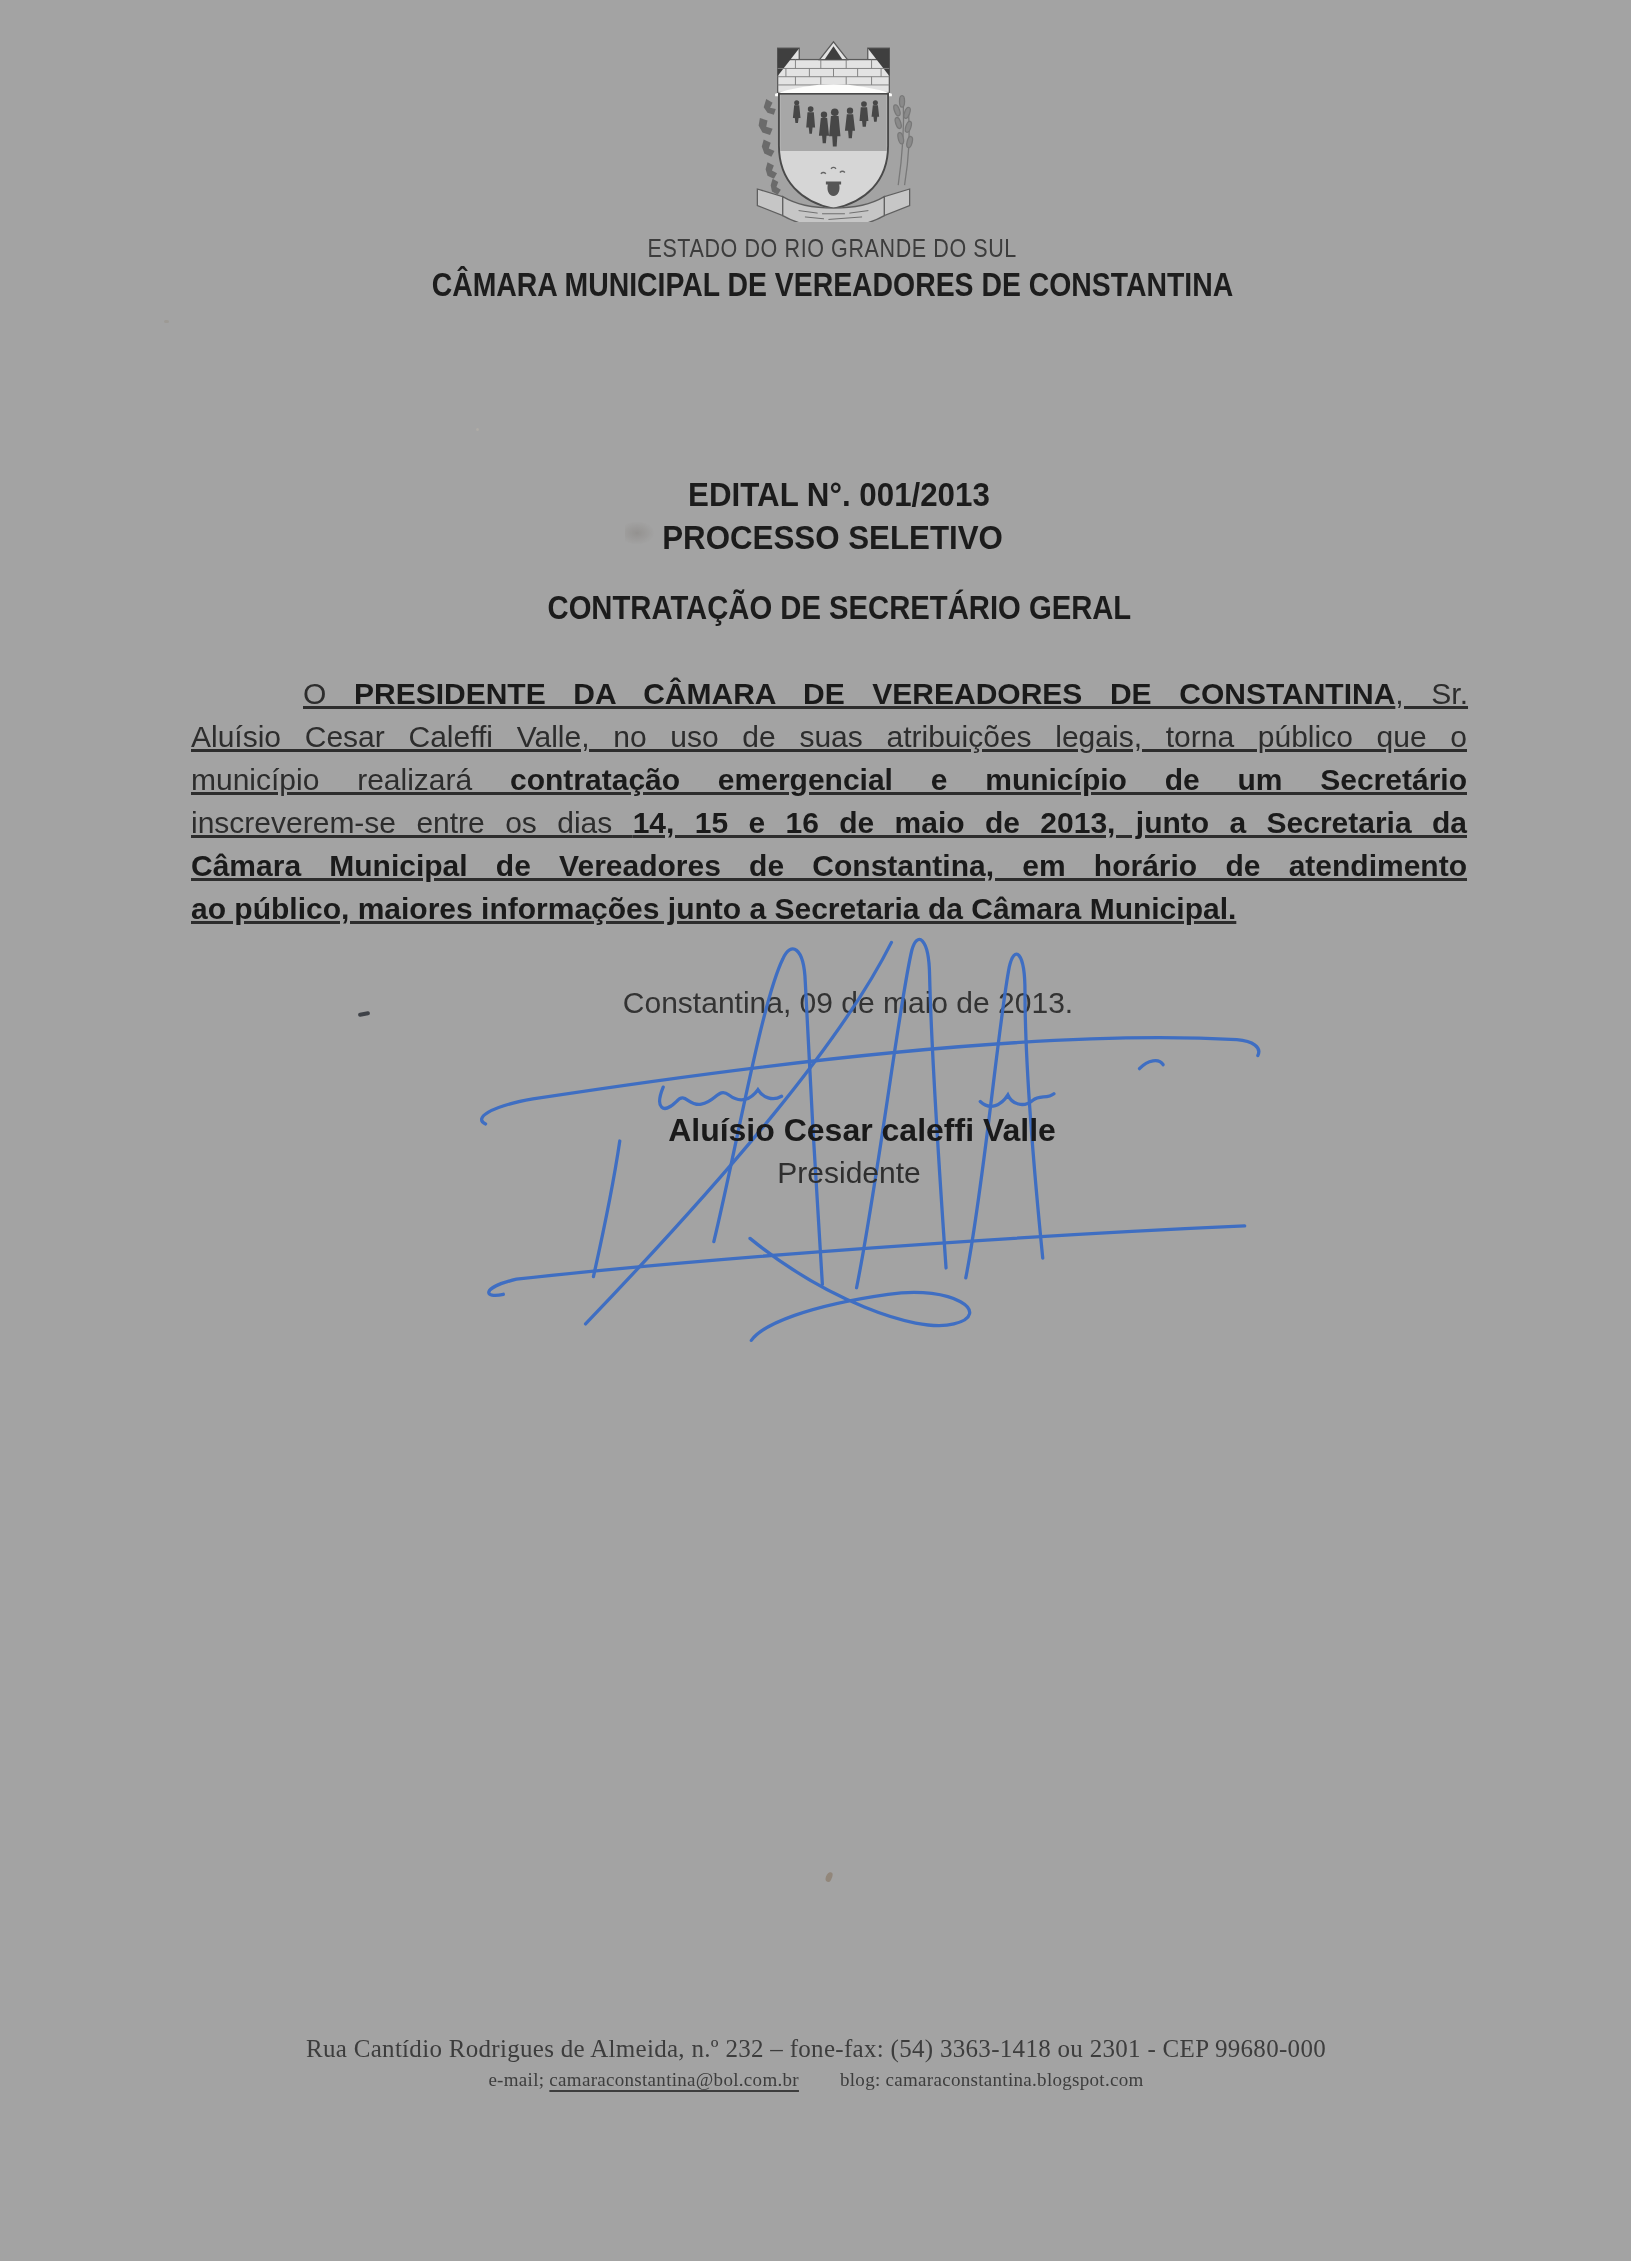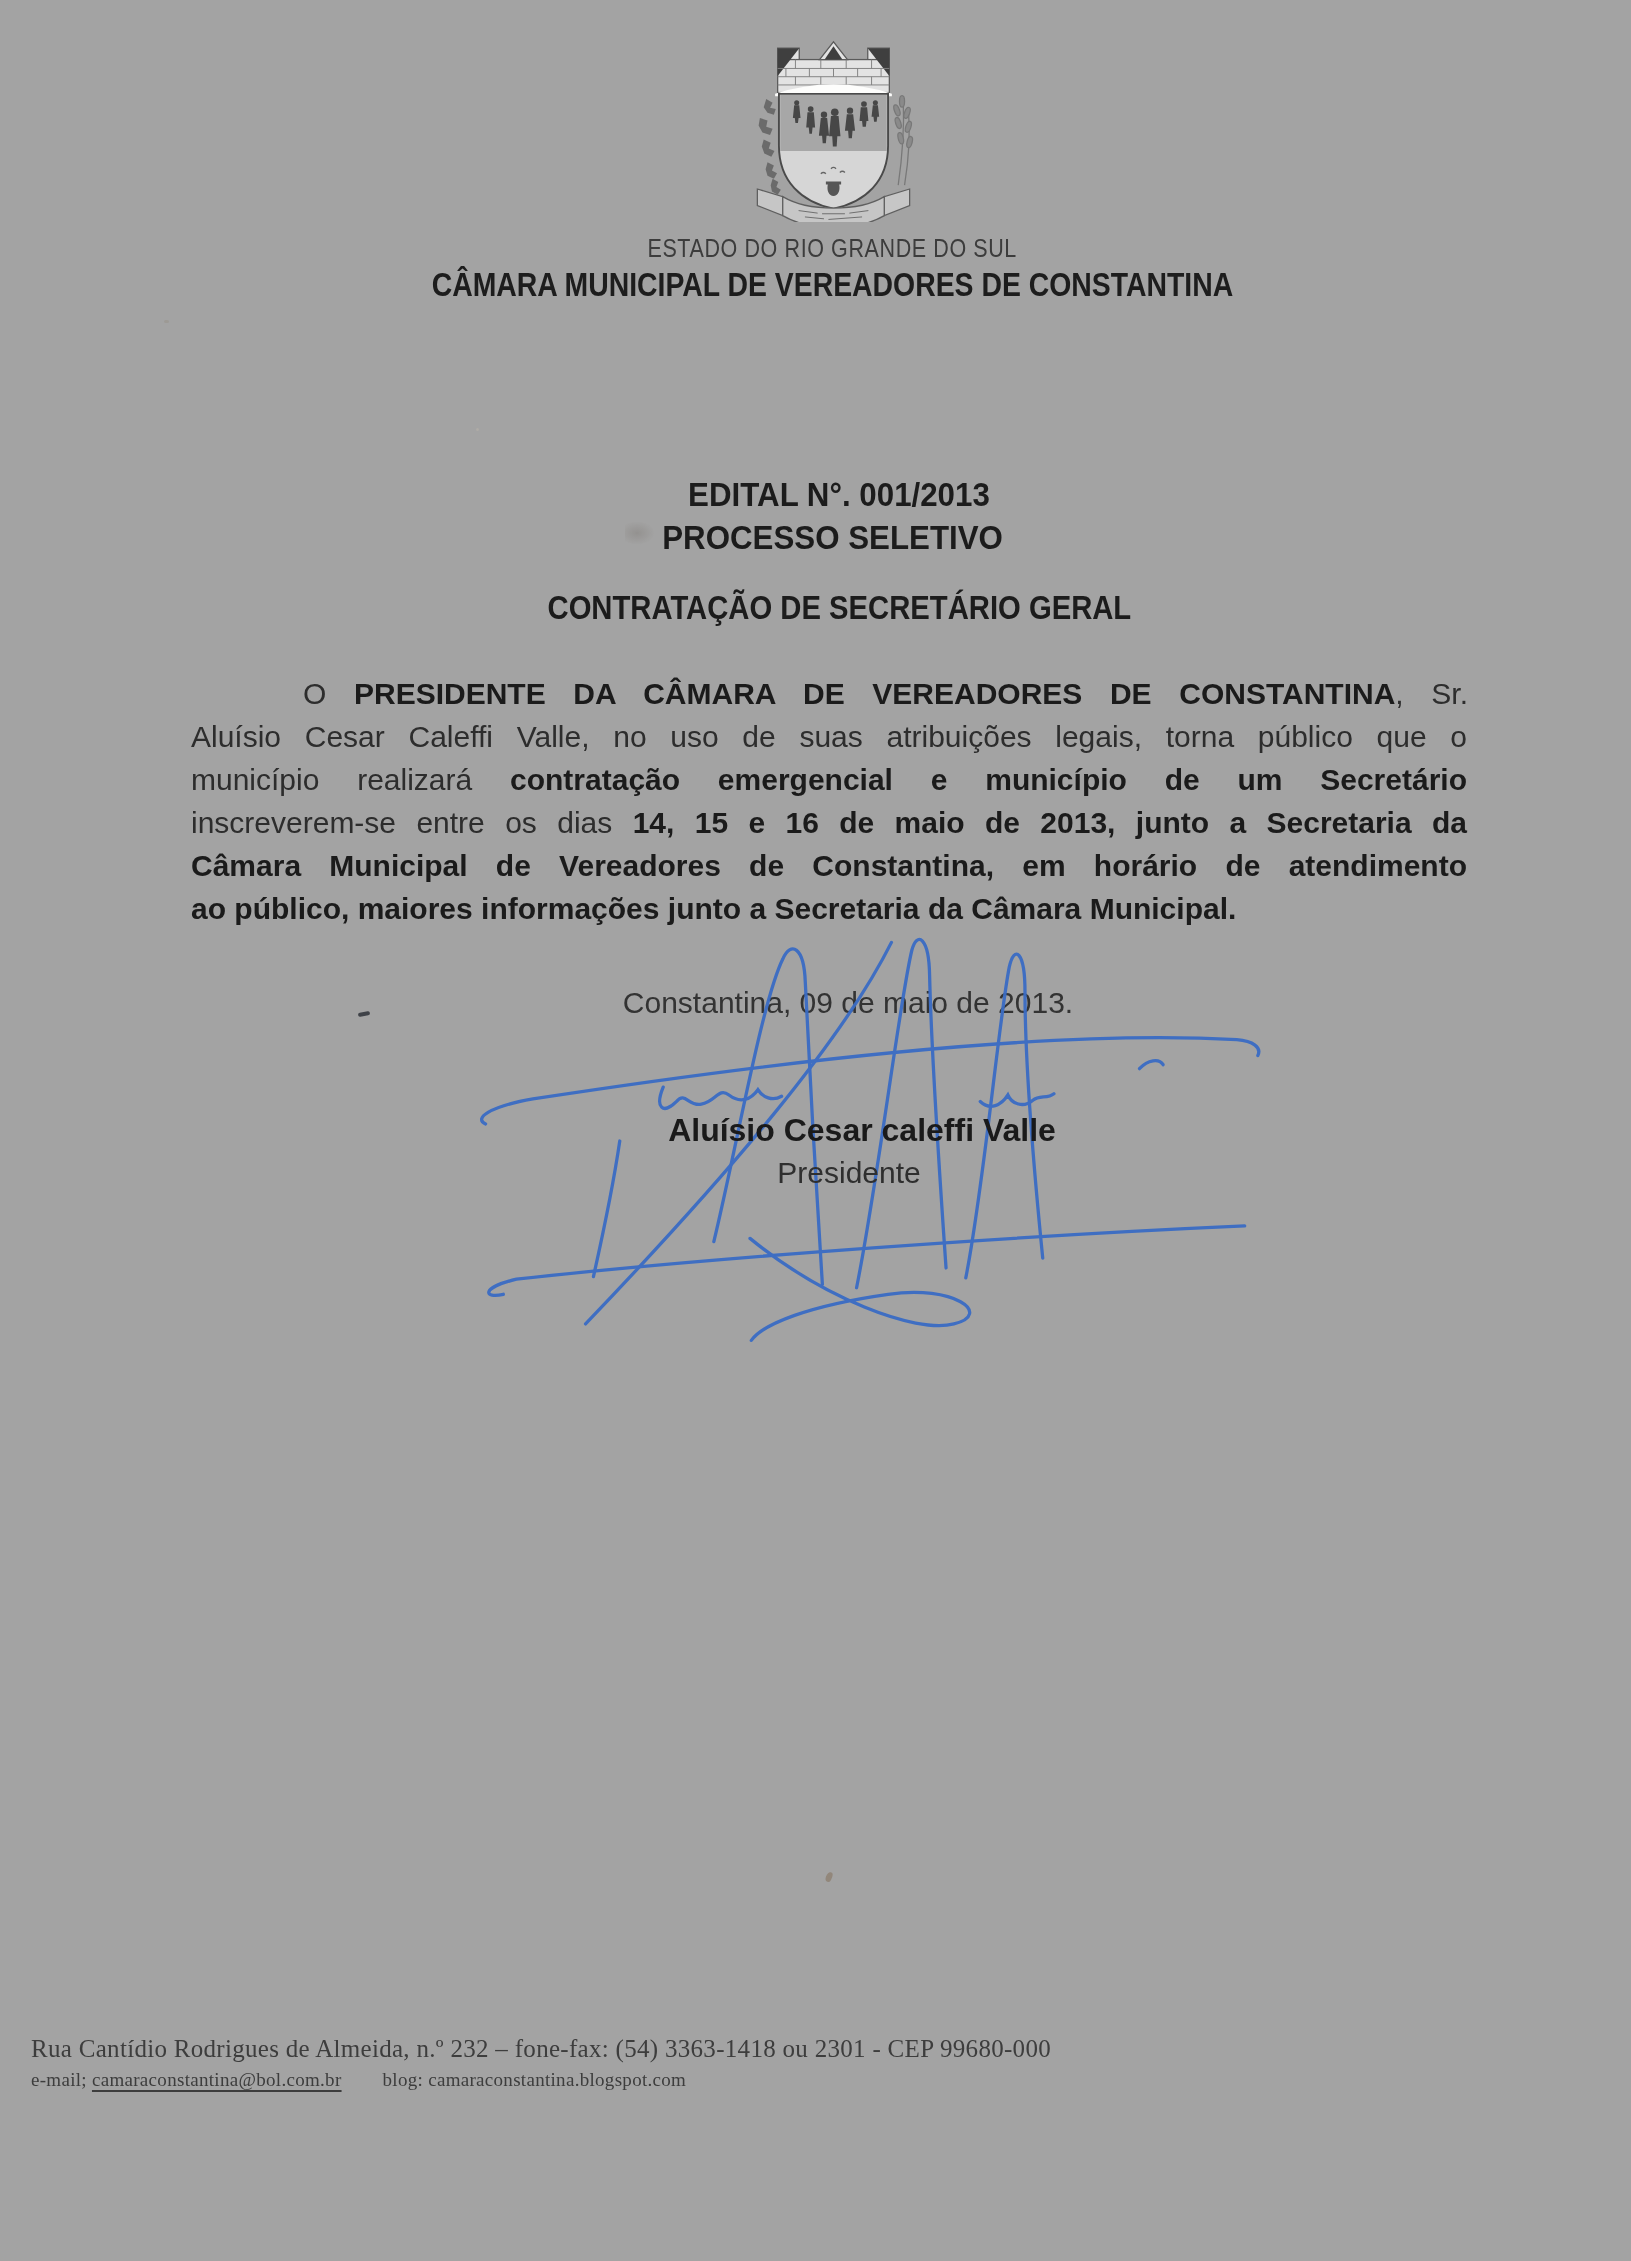--- a/index.html
+++ b/index.html
@@ -18,31 +18,32 @@
   .hdr-chamber{top:266px;font-size:33px;font-weight:700;color:#1d1d1d;}
   .t-edital{top:475px;font-size:34px;font-weight:700;color:#1c1c1c;}
   .t-processo{top:518px;font-size:34px;font-weight:700;color:#1c1c1c;}
   .t-subject{top:588px;font-size:34px;font-weight:700;color:#1c1c1c;}
   .ox25{transform:translateX(16.4px);}
   .ox35{transform:translateX(23px);}
   .body-par{
     position:absolute;left:191px;top:672px;width:1276px;
     font-size:30px;line-height:43px;color:#2d2d2d;
     text-justify:inter-word;
+    text-decoration:underline;
   }
   .bline{text-align:justify;text-align-last:justify;}
   .bline.last{text-align-last:left;}
   .bline.indent{padding-left:112px;width:1165px;}
   .body-par b{font-weight:700;color:#1b1b1b;}
   .dateline{top:986px;font-size:30px;color:#333;transform:translateX(32px);}
   .sig-name{top:1112px;font-size:32px;font-weight:700;color:#1a1a1a;transform:translateX(46px);}
   .sig-role{top:1156px;font-size:30px;color:#2f2f2f;transform:translateX(33px);}
   .signature-svg{position:absolute;left:454px;top:929px;width:842px;height:428px;pointer-events:none;}
   .crest{position:absolute;left:738px;top:38px;width:191px;height:184px;}
-  .footer{position:absolute;left:0;right:0;font-family:"Liberation Serif",serif;color:#3d3d3d;letter-spacing:0.3px;white-space:nowrap;padding-left:31px;}
+  .footer{position:absolute;left:0;right:0;text-align:center;font-family:"Liberation Serif",serif;color:#3d3d3d;letter-spacing:0.3px;white-space:nowrap;}
   .footer1{top:2035px;font-size:25px;}
   .footer2{top:2069px;font-size:19px;}
   .footer .email{text-decoration:underline;text-underline-offset:4px;text-decoration-thickness:1.6px;}
   .footer .gap{display:inline-block;width:41px;}
   
   .artifact{position:absolute;pointer-events:none;}
   .smudge{left:625px;top:521px;width:30px;height:24px;
     background:radial-gradient(ellipse at 40% 50%, rgba(120,115,110,.55), rgba(120,115,110,0) 70%);
     filter:blur(0.7px);opacity:.65;}
   .speck1{left:826px;top:1872px;width:6px;height:10px;background:#8d7f70;border-radius:60% 40% 50% 50%;transform:rotate(18deg);opacity:.8;}

